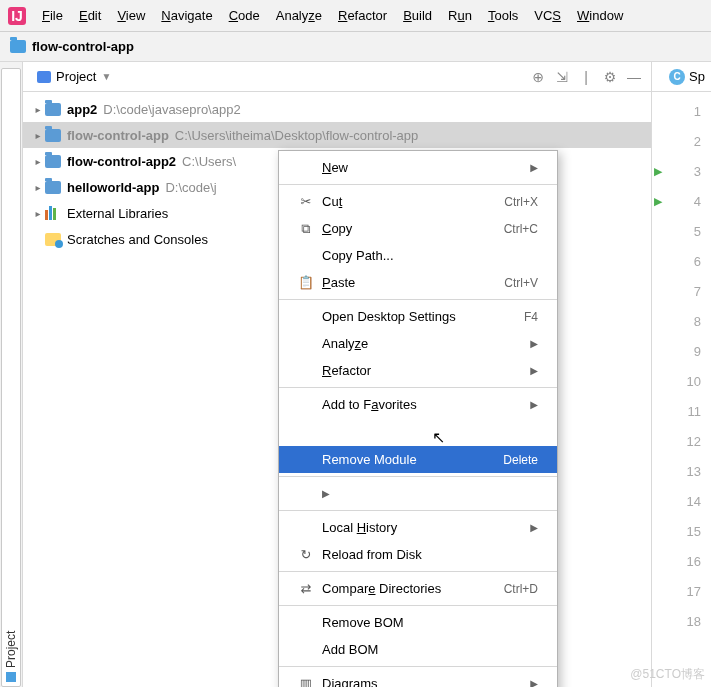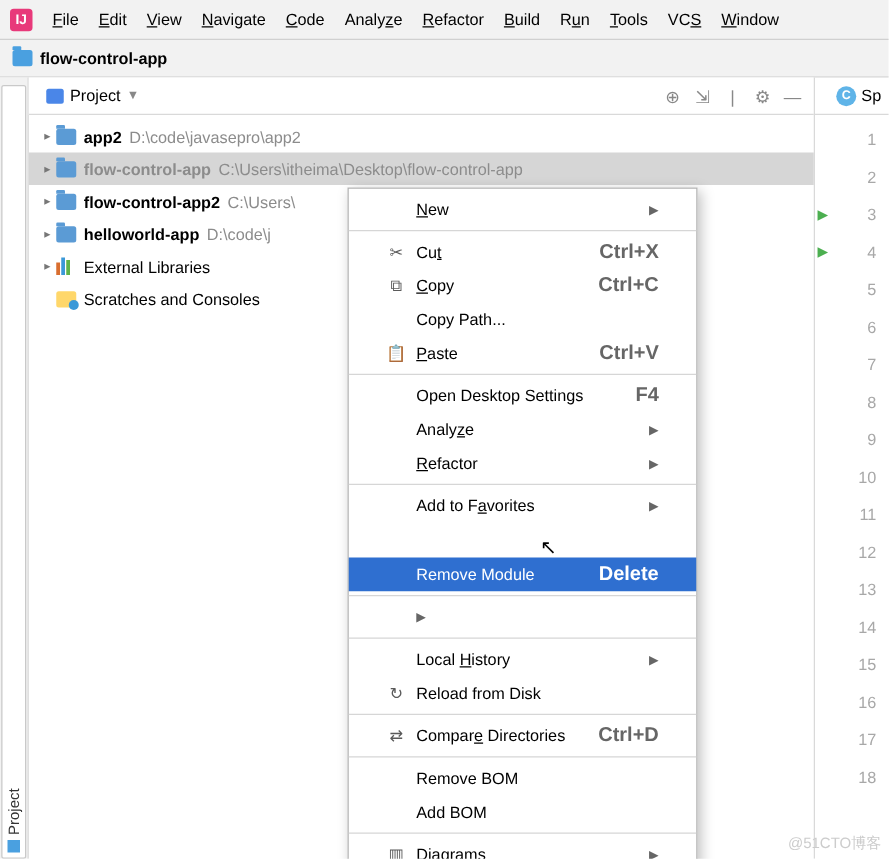--- a/index.html
+++ b/index.html
@@ -1,20 +1,20 @@
 <!DOCTYPE html>
 <html><head>
 <meta charset="utf-8">
 <style>
 * { box-sizing: border-box; margin: 0; padding: 0; font-family: "Segoe UI", Arial, sans-serif; }
 body { width: 711px; height: 687px; background: #fff; overflow: hidden; font-size: 13px; color: #000; position: relative; }
 
 
 .menubar { display: flex; align-items: center; height: 32px; padding: 0 8px; background: #f2f2f2; border-bottom: 1px solid #d0d0d0; gap: 2px; }
-.app-logo { width: 18px; height: 18px; background: #e8397a; border-radius: 3px; margin-right: 6px; display: flex; align-items: center; justify-content: center; color: #fff; font-size: 11px; font-weight: bold; }
+.app-logo { width: 18px; height: 18px; background: #e8397a; border-radius: 3px; margin-right: 6px; display: flex; align-items: center; justify-content: center; color: #fff; font-size: 14px; font-weight: bold; }
 .menubar .mitem { padding: 4px 8px; cursor: default; }
 .menubar .mitem .ul { text-decoration: underline; }
 
 
 .crumbbar { display: flex; align-items: center; height: 30px; padding: 0 10px; background: #f2f2f2; border-bottom: 1px solid #d9d9d9; }
 .crumbbar .folder-icon { width: 16px; height: 13px; background: #4aa0e0; border-radius: 2px; margin-right: 6px; position: relative; }
 .crumbbar .folder-icon::before { content:""; position:absolute; left:0; top:-3px; width:7px; height:3px; background:#4aa0e0; border-radius:1px 1px 0 0;}
 .crumbbar .name { font-weight: bold; }
 
 
@@ -52,29 +52,29 @@
 
 .gutterwrap{width:60px;border-left:1px solid #d9d9d9;display:flex;}
 .gutterhdr{height:30px;border-bottom:1px solid #d9d9d9;display:flex;align-items:center;justify-content:flex-end;padding-right:6px;gap:4px;}
 .gutterhdr .c{width:16px;height:16px;border-radius:50%;background:#5fb4e8;color:#fff;font-size:10px;display:flex;align-items:center;justify-content:center;font-weight:bold;}
 .gutterbody{flex:1;padding-top:4px;}
 .gline{height:30px;display:flex;align-items:center;justify-content:flex-end;padding-right:10px;color:#a8a8a8;font-size:13px;position:relative;}
 .gline .tri{position:absolute;left:2px;color:#4caf50;font-size:11px;}
 
 
 .ctx { position:absolute; left:278px; top:150px; width:280px; background:#fff; border:1px solid #b3b3b3; box-shadow: 3px 3px 10px rgba(0,0,0,0.25); padding:3px 0;}
-.ctx .row{height:27px;display:flex;align-items:center;padding:0 30px;gap:8px;position:relative;}
+.ctx .row{height:27px;display:flex;align-items:center;padding:0 19px;gap:8px;position:relative;}
 .ctx .row.hl{background:#2f6fd0;color:#fff;margin-top:28px;}
 .ctx .row.hl .sc{color:#fff;}
 .ctx .sep{height:1px;background:#d6d6d6;margin:3px 0;}
 .ctx .ic{width:16px;text-align:center;color:#5a5a5a;font-size:13px;}
 .ctx .row.hl .ic{color:#fff;}
 .ctx .lbl{flex:1;}
 .ctx .lbl .u{text-decoration:underline;}
-.ctx .sc{color:#666;font-size:16px;font-weight:bold;}
+.ctx .sc{color:#666;font-size:12px;}
 .ctx .sub{color:#666;font-size:10px;}
 .cursor{position:absolute;left:432px;top:428px;font-size:16px;color:#000;pointer-events:none;z-index:99;}
 .watermark{position:absolute;right:6px;bottom:4px;font-size:12px;color:#ccc;}
 </style>
 </head>
 <body>
 
 <div class="menubar">
   <div class="app-logo">IJ</div>
   <div id="menuitems" style="display: flex; justify-content: space-between;">

